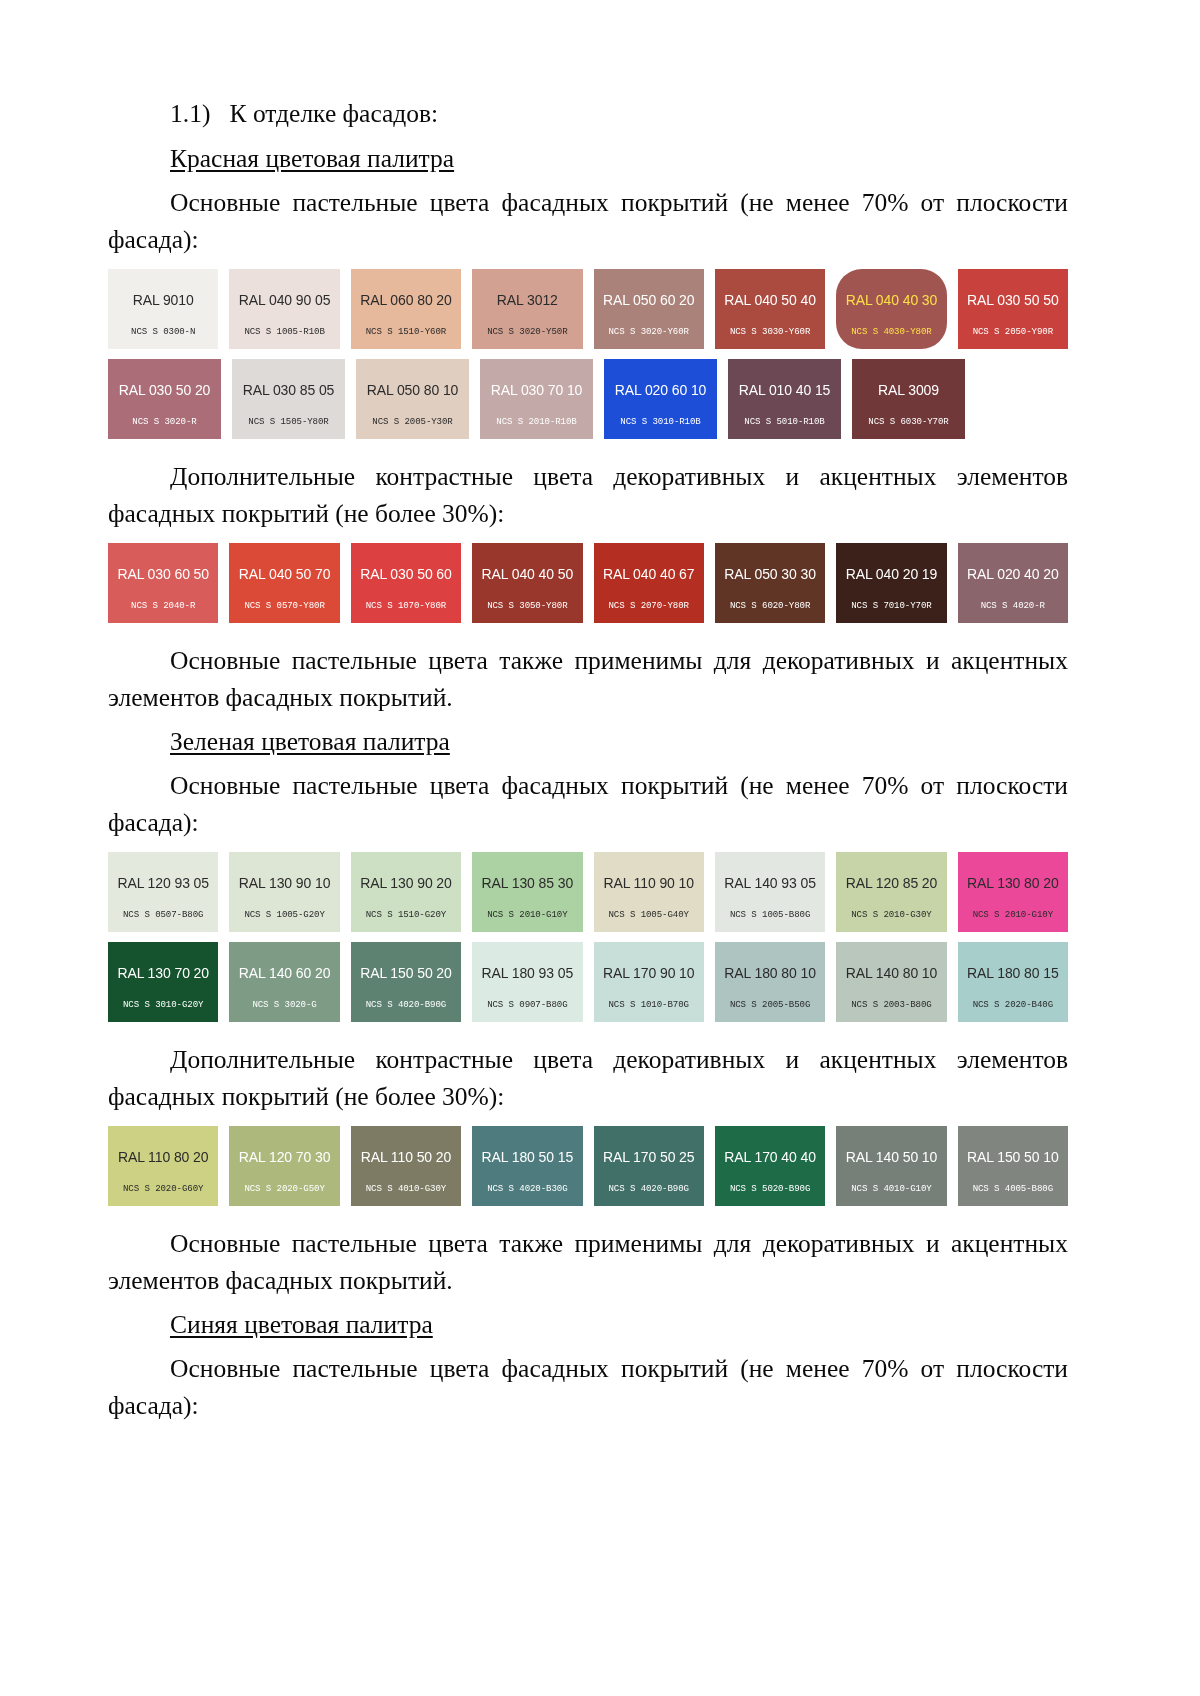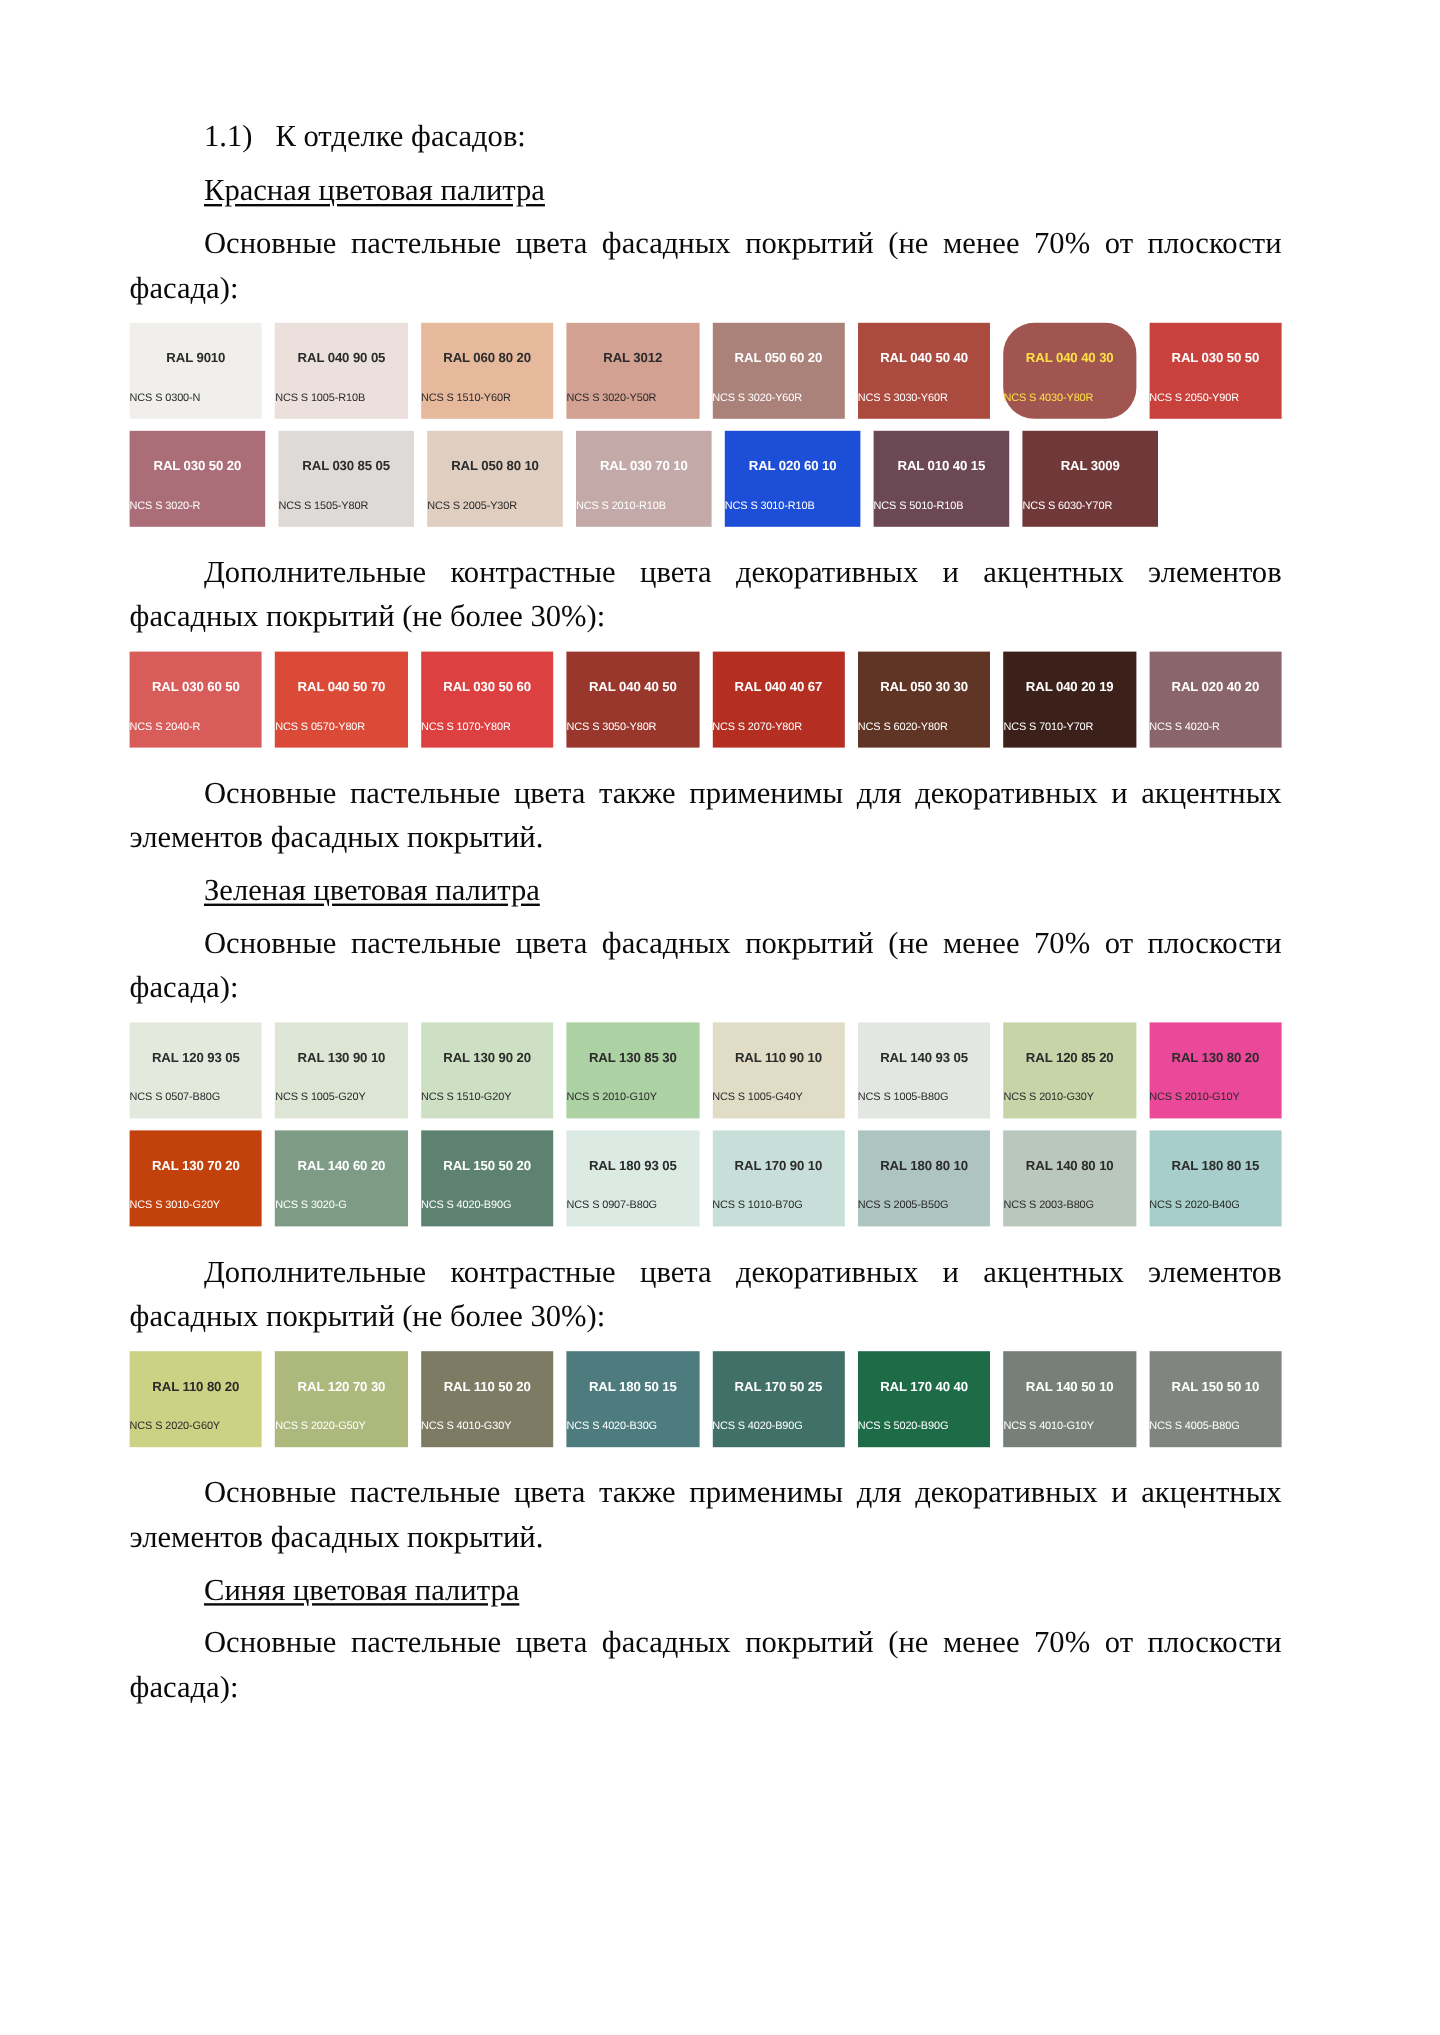--- a/index.html
+++ b/index.html
@@ -70,36 +70,38 @@
     height: 80px;
     position: relative;
     display: flex;
     flex-direction: column;
     align-items: center;
     justify-content: center;
     box-sizing: border-box;
     font-family: "Liberation Sans", sans-serif;
   }
   .swatch .ral {
-    font-size: 11px;
-    font-weight: 700;
+    font-size: 14px;
+    font-weight: 400;
     letter-spacing: -0.1px;
     line-height: 1;
     margin-bottom: 19px;
     white-space: nowrap;
   }
   .swatch .ncs {
     position: absolute;
     bottom: 13px;
     left: 0;
     right: 0;
+    text-align: center;
     font-size: 9.1px;
     letter-spacing: -0.1px;
     line-height: 1;
     white-space: nowrap;
+    font-family: Liberation Mono, monospace;
   }
   .gap-big { height: 20px; }
 </style>
 </head>
 <body>
 
 <div class="page">
   <div class="content">
 
     <p class="numbered-head"><span class="num">1.1)</span>   <span>К отделке фасадов:</span></p>
@@ -248,21 +250,21 @@
         <div class="swatch" style="background: rgb(198, 212, 168); color: rgb(43, 43, 43);">
           <div class="ral">RAL 120 85 20</div>
           <div class="ncs">NCS S 2010-G30Y</div>
         </div>
         <div class="swatch" style="background: #ec4899; color: rgb(43, 43, 43);">
           <div class="ral">RAL 130 80 20</div>
           <div class="ncs">NCS S 2010-G10Y</div>
         </div>
       </div>
     <div class="swatch-row" id="green_main_row2">
-        <div class="swatch" style="background: #c2410c; color: rgb(255, 255, 255);">
+        <div class="swatch" style="background: #14532d; color: rgb(255, 255, 255);">
           <div class="ral">RAL 130 70 20</div>
           <div class="ncs">NCS S 3010-G20Y</div>
         </div>
         <div class="swatch" style="background: rgb(126, 155, 134); color: rgb(255, 255, 255);">
           <div class="ral">RAL 140 60 20</div>
           <div class="ncs">NCS S 3020-G</div>
         </div>
         <div class="swatch" style="background: rgb(93, 130, 113); color: rgb(255, 255, 255);">
           <div class="ral">RAL 150 50 20</div>
           <div class="ncs">NCS S 4020-B90G</div>

